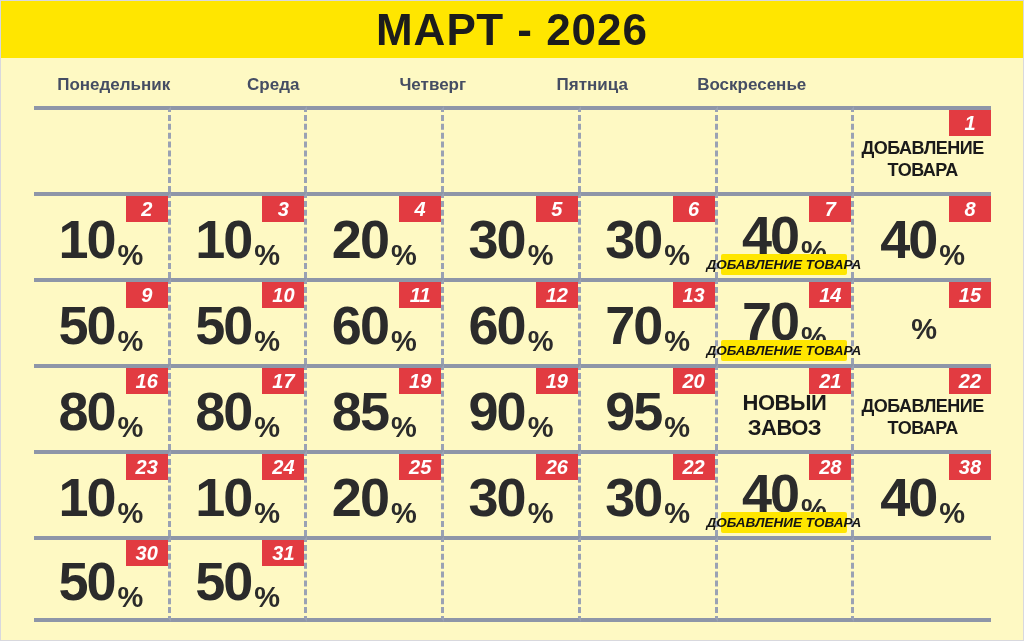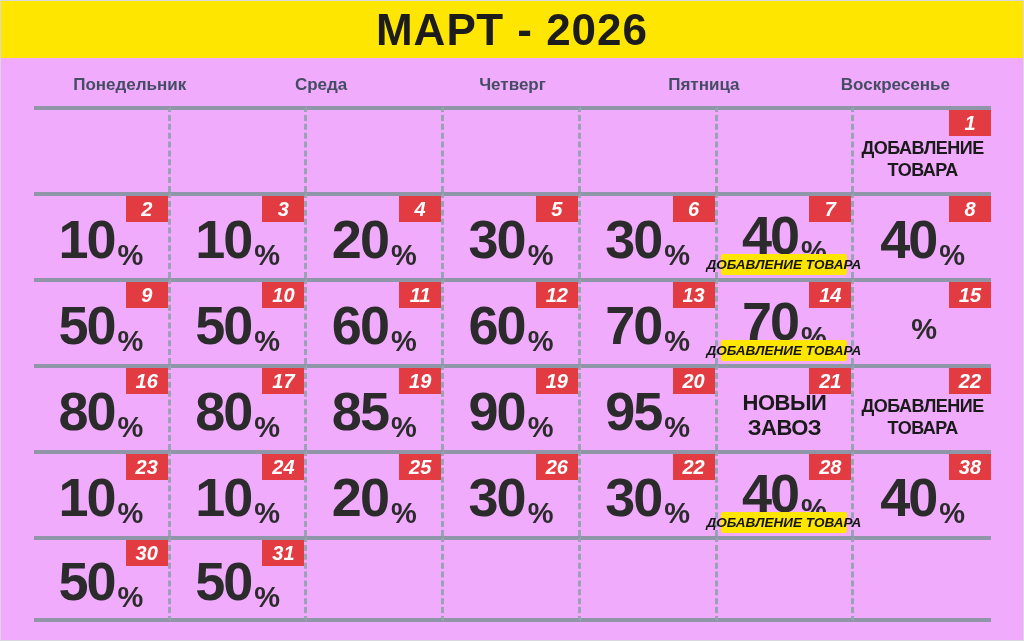--- a/index.html
+++ b/index.html
@@ -1,19 +1,19 @@
 <!DOCTYPE html>
 <html><head>
 <meta charset="utf-8">
 <style>
   html,body{margin:0;padding:0;background:#f2f2f2;}
   .canvas{
     position:relative;
     width:1024px;height:641px;
-    background:#f0abfc;
+    background:#fef9c3;
     border:1px solid #d8d8de;
     box-sizing:border-box;
     overflow:hidden;
     font-family:"Liberation Sans","DejaVu Sans",sans-serif;
   }
   
   .title-band{
     position:absolute;left:0;top:0;right:0;height:57px;
     background:var(--header-bg,#FFE600);
     display:flex;align-items:center;justify-content:center;
@@ -21,21 +21,21 @@
   .title-band h1{
     margin:0;
     font-size:44px;
     font-weight:900;
     letter-spacing:1px;
     color:#1c1c1c;
   }
   
   .weekdays{
     position:absolute;left:33px;top:68px;width:957px;height:32px;
-    display:grid;grid-template-columns:repeat(5,1fr);
+    display:grid;grid-template-columns:repeat(6,1fr);
   }
   .weekday{
     display:flex;align-items:center;justify-content:center;
     font-size:17px;font-weight:bold;
     color:var(--weekday-color,#454D63);
   }
   
   .grid{
     position:absolute;left:33px;top:105px;width:957px;height:516px;
     display:grid;

